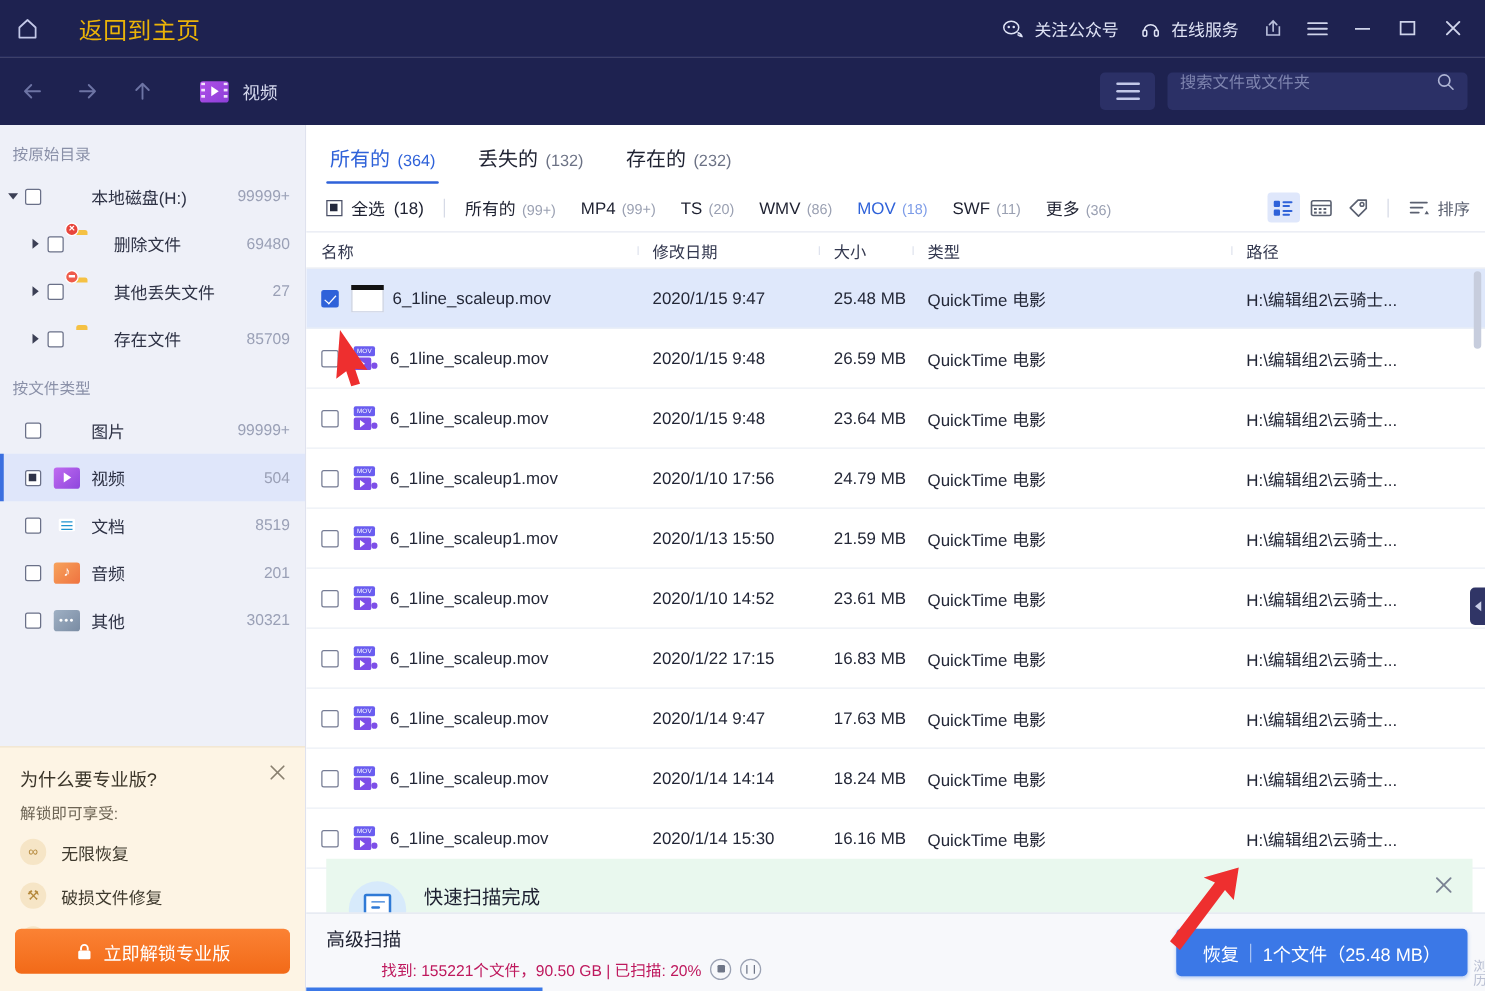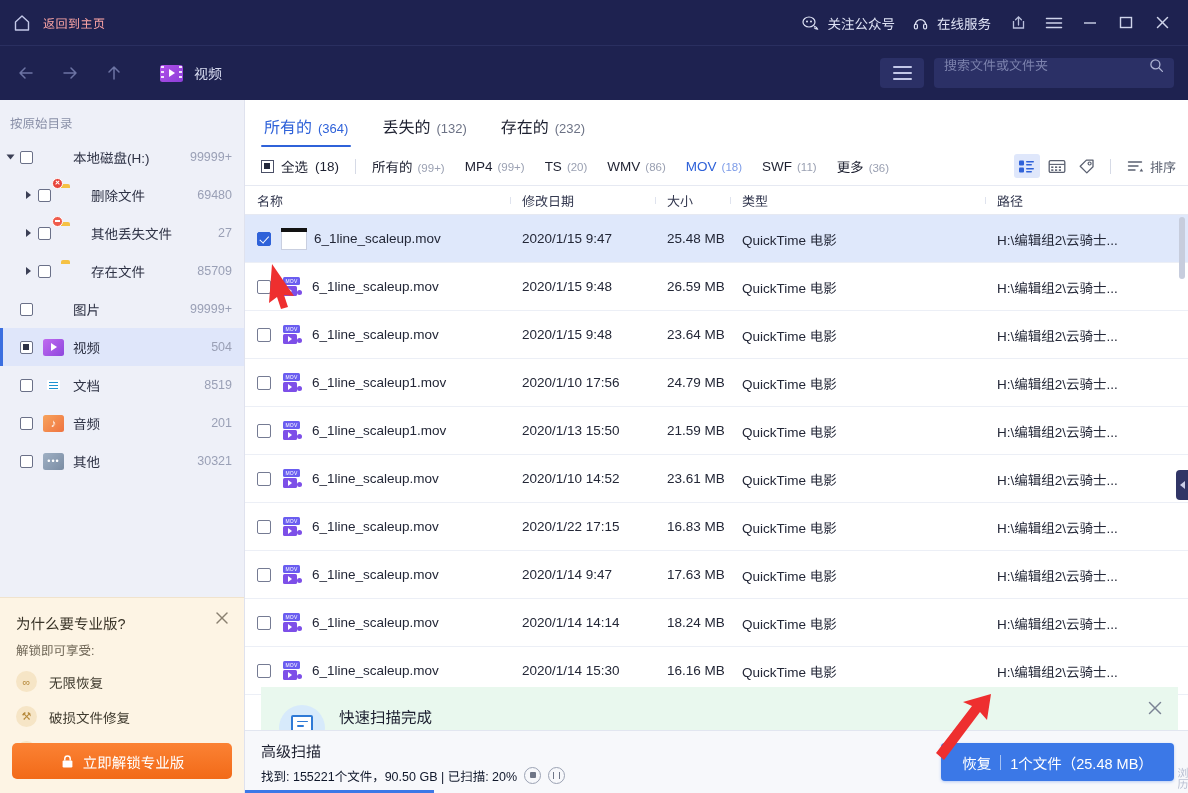--- a/index.html
+++ b/index.html
@@ -15,21 +15,21 @@
 
   
   .titlebar {
     position: absolute; left: 0; top: 0; width: 1188px; height: 46px;
     background: #1e2250;
     display: flex; align-items: center;
     border-bottom: 1px solid #2a2f60;
   }
   .home-group { display: flex; align-items: center; gap: 11px; padding-left: 12px; cursor: pointer; }
   .home-icon { width: 20px; height: 20px; display: block; }
-  .home-label { color: #fca5a5; font-size: 12px; letter-spacing: .5px; }
+  .home-label { color: #eab308; font-size: 19px; letter-spacing: .5px; margin-left: 20px; }
   .tb-spacer { flex: 1; }
   .tb-item {
     display: flex; align-items: center; gap: 9px; color: #dfe3f5;
     font-size: 13.5px; cursor: pointer; padding: 0 9px; height: 46px;
   }
   .tb-icon-btn {
     width: 36px; height: 46px; display: flex; align-items: center; justify-content: center;
     cursor: pointer;
   }
   .tb-icon-btn svg { display: block; }
@@ -330,21 +330,21 @@
     position: absolute; right: 14px; top: 12px; width: 18px; height: 18px; cursor: pointer; color: #7b8394;
   }
 
   
   .footer {
     position: absolute; left: 245px; bottom: 0; width: 943px; height: 63px;
     background: #f7f8fb; border-top: 1px solid #e2e6f0; display: flex; align-items: center;
     padding: 0 14px 0 16px;
   }
   .foot-title { font-size: 15px; color: #1d2030; margin-bottom: 5px; }
-  .foot-sub { font-size: 12.5px; color: #0f172a; display: flex; align-items: center; gap: 7px; }
+  .foot-sub { font-size: 12.5px; color: #be185d; display: flex; align-items: center; gap: 7px; margin-left: 44px; }
   .ctrl-btn {
     width: 17px; height: 17px; border-radius: 50%; border: 1.3px solid #9ba2b3;
     display: flex; align-items: center; justify-content: center; cursor: pointer;
   }
   .ctrl-btn.stop::after { content:""; width:6px;height:6px;background:#6f7687; border-radius:1px; }
   .ctrl-btn.pause::after {
     content:""; width:5px;height:7px; border-left:1.6px solid #6f7687; border-right:1.6px solid #6f7687;
   }
   .recover-btn {
     margin-left: auto; width: 233px; height: 38px; background: #3b78e7; border-radius: 4px;
@@ -533,20 +533,21 @@
             <span class="tw">
               <i class="caret"></i>
             </span>
             <span class="cb"></span>
             <span class="ficon"><span class="folder"></span></span>
             <span class="tree-label">存在文件</span>
             <span class="tree-count">85709</span>
           </div>
         </div>
 
+      <div class="side-section" style="margin-top:6px">按文件类型</div>
       <div id="type-list">
           <div class="tree-row" style="padding-left: 20px;">
             <span class="cb"></span>
             <span class="ficon"><span class="tile tile-img"></span></span>
             <span class="tree-label">图片</span>
             <span class="tree-count">99999+</span>
           </div>
           <div class="tree-row sel" style="padding-left: 20px;">
             <span class="cb partial"></span>
             <span class="ficon">

